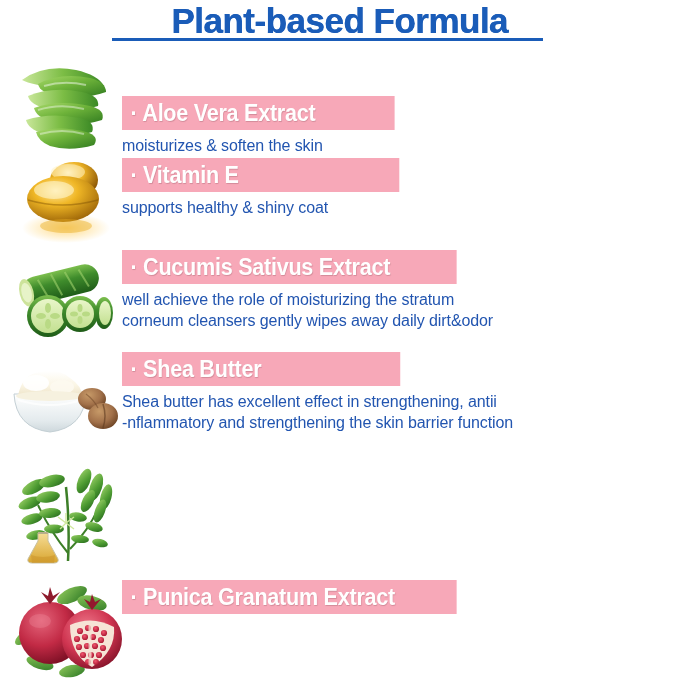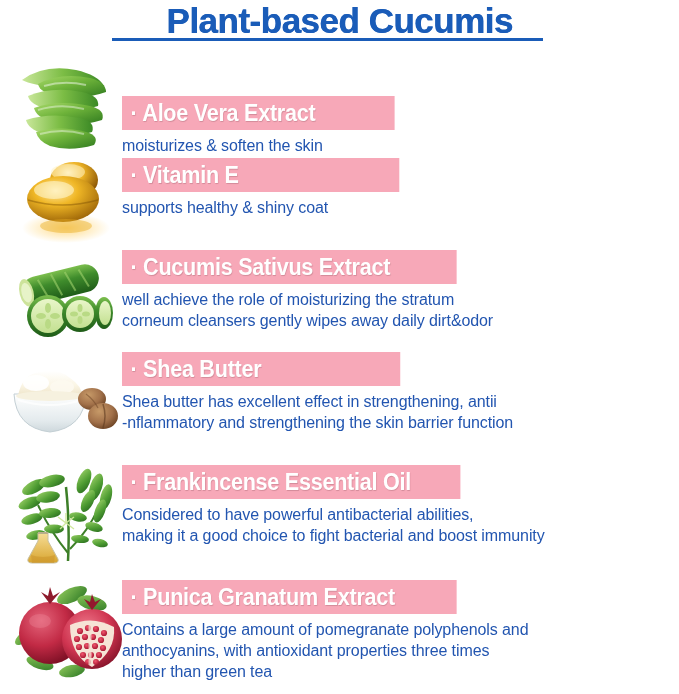--- a/index.html
+++ b/index.html
@@ -52,21 +52,21 @@
     letter-spacing:-0.1px;
   }
   svg{display:block;}
 </style>
 </head>
 <body>
 
 <div id="page">
 
   <div class="title-wrap">
-    <div class="title">Plant-based Cucumis</div>
+    <div class="title">Plant-based Formula</div>
   </div>
   <div class="title-rule"></div>
 
   <div class="row" style="top:58px;width:679px;height:98px;">
     <div class="icon-box" style="left:14px;top:4px;width:100px;height:92px;">
       <svg viewBox="0 0 100 92" width="100" height="92">
         <defs>
           <linearGradient id="aloeG" x1="0" y1="0" x2="1" y2="1">
             <stop offset="0%" stop-color="#a8d96a"></stop>
             <stop offset="45%" stop-color="#6eb33a"></stop>
@@ -263,25 +263,20 @@
         </g>
 
         <g stroke="#cfe79a" stroke-width="1.4" fill="none" opacity="0.95">
           <path d="M50 58 L42 52 M50 58 L58 52 M50 58 L50 48 M50 58 L44 64 M50 58 L58 64"></path>
         </g>
 
         <path d="M22 68 L22 76 L12 94 Q11 98 16 98 L38 98 Q43 98 42 94 L32 76 L32 68 Z" fill="url(#oilG)" stroke="#c8c0a0" stroke-width="1"></path>
         <path d="M22 68 L32 68" stroke="#b7ae8c" stroke-width="2"></path>
         <path d="M15 90 Q27 94 39 90 L38 98 L16 98 Z" fill="#c9922a" opacity="0.5"></path>
       </svg>
-    </div>
-    <div class="content" style="left:122px;top:5px;">
-      <div class="badge" style="width:360px;">· Frankincense Essential Oil</div>
-      <div class="desc">Considered to have powerful antibacterial abilities,
-making it a good choice to fight bacterial and boost immunity</div>
     </div>
   </div>
 
   <div class="row" style="top:572px;width:645px;height:118px;">
     <div class="icon-box" style="left:10px;top:5px;width:116px;height:102px;">
       <svg viewBox="0 0 116 102" width="116" height="102">
         <defs>
           <radialGradient id="pomA" cx="36%" cy="30%" r="74%">
             <stop offset="0%" stop-color="#e4647a"></stop>
             <stop offset="55%" stop-color="#c22a45"></stop>
@@ -335,19 +330,16 @@
             <circle cx="81" cy="78" r="3.1"></circle>
           <circle cx="89" cy="78" r="3.1"></circle>
             <circle cx="78" cy="85" r="3"></circle>
           <circle cx="86" cy="85" r="3"></circle>
         </g>
         <path d="M80 44 Q80 66 80 88" stroke="#f6e4d6" stroke-width="3" fill="none" opacity="0.75"></path>
       </svg>
     </div>
     <div class="content" style="left:122px;top:8px;">
       <div class="badge" style="width:356px;">· Punica Granatum Extract</div>
-      <div class="desc">Contains a large amount of pomegranate polyphenols and
-anthocyanins, with antioxidant properties three times
-higher than green tea</div>
     </div>
   </div>
 
 </div>
 
 </body></html>

